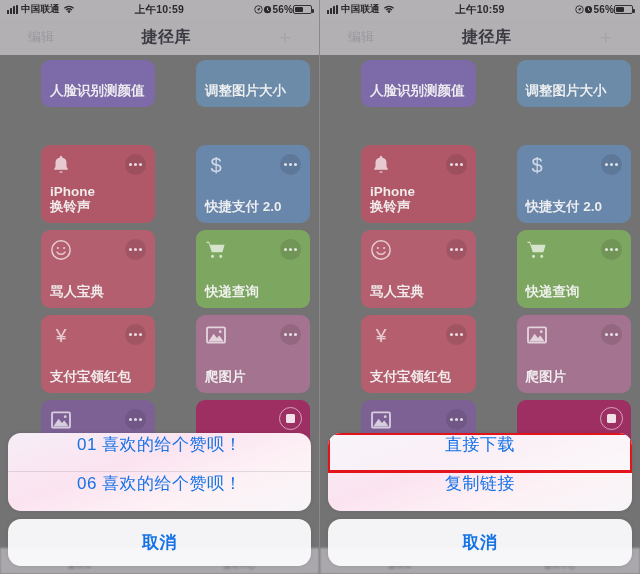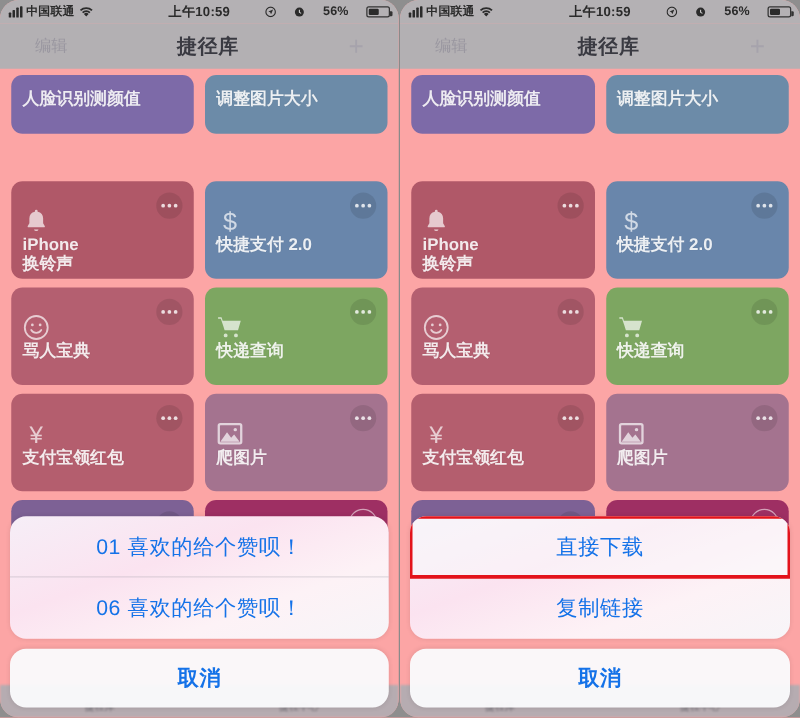--- a/index.html
+++ b/index.html
@@ -6,39 +6,38 @@
   html,body{ width:640px; height:574px; }
   body{
     font-family:"Liberation Sans","DejaVu Sans",sans-serif;
     background:#8e8e8e;
     overflow:hidden;
   }
   .screens{ display:flex; width:640px; height:574px; }
   .panel{
     position:relative;
     width:320px; height:574px;
-    background:#fca5a5;
+    background:#737373;
     overflow:hidden;
-    border-radius:15px;
   }
   .panel.left{ border-right:1px solid #8a8a8a; }
 
   
   .statusbar{
     position:relative; z-index:3;
     height:19px; width:100%;
     background:#b4b1b4;
     display:flex; align-items:center;
     padding:0 7px;
     font-size:10px; color:#2a2a2a; font-weight:bold;
     letter-spacing:.2px;
   }
   .sb-left{ display:flex; align-items:center; gap:3px; }
   .sb-center{ position:absolute; left:0; right:0; text-align:center; font-size:10.5px; }
-  .sb-right{ margin-left:auto; display:flex; align-items:center; gap:14px; position:relative; z-index:2; }
+  .sb-right{ margin-left:auto; display:flex; align-items:center; gap:0; position:relative; z-index:2; }
   .bars{ display:flex; align-items:flex-end; gap:1px; height:9px; }
   .bars i{ display:block; width:2px; background:#2b2b2b; border-radius:.5px; }
   .bars i:nth-child(1){ height:4px; }
   .bars i:nth-child(2){ height:6px; }
   .bars i:nth-child(3){ height:8px; }
   .bars i:nth-child(4){ height:9px; }
   .carrier{ font-size:9.5px; }
   .wifi svg{ display:block; }
   .loc svg, .alarm svg{ display:block; }
   .battery{
@@ -70,23 +69,24 @@
     padding:5px 9px;
     display:grid;
     grid-template-columns:1fr 1fr;
     grid-auto-rows:78px;
     gap:7px 9px;
     filter:blur(.35px);
   }
   .card{
     border-radius:9px;
     position:relative;
-    padding:21px 9px;
+    padding:9px 9px;
     display:flex; flex-direction:column; justify-content:space-between;
     overflow:hidden;
+    margin-left:32px;
   }
   .card.short{ height:47px; justify-content:flex-end; }
   .card-title{
     color:rgba(255,255,255,.88);
     font-size:13.5px; font-weight:bold;
     line-height:1.12;
     text-shadow:0 0 1px rgba(0,0,0,.12);
     white-space:pre-line;
   }
   .card-icon{
@@ -134,22 +134,22 @@
     border-radius:13px;
     overflow:hidden;
     backdrop-filter:blur(8px);
     box-shadow:0 0 4px rgba(0,0,0,.10);
     margin-bottom:8px;
   }
   .sheet-group.tinted{
     background:linear-gradient(160deg,#f6eef7 0%,#fbe3f0 38%,#fdf2f6 70%,#f7f5f8 100%);
   }
   .sheet-row{
-    height:49px;
-    display:flex; align-items:center; justify-content:center;
+    height:39px;
+    display:flex; align-items:flex-start; justify-content:center;
     font-size:17px; color:#1472e8; font-weight:normal;
     border-bottom:1px solid rgba(140,140,150,.25);
     letter-spacing:.5px;
   }
   .sheet-row:last-child{ border-bottom:none; }
   .sheet-title{
     height:34px;
     display:flex; align-items:center; justify-content:center;
     font-size:11.5px; color:#8b8b92;
     border-bottom:1px solid rgba(140,140,150,.25);

